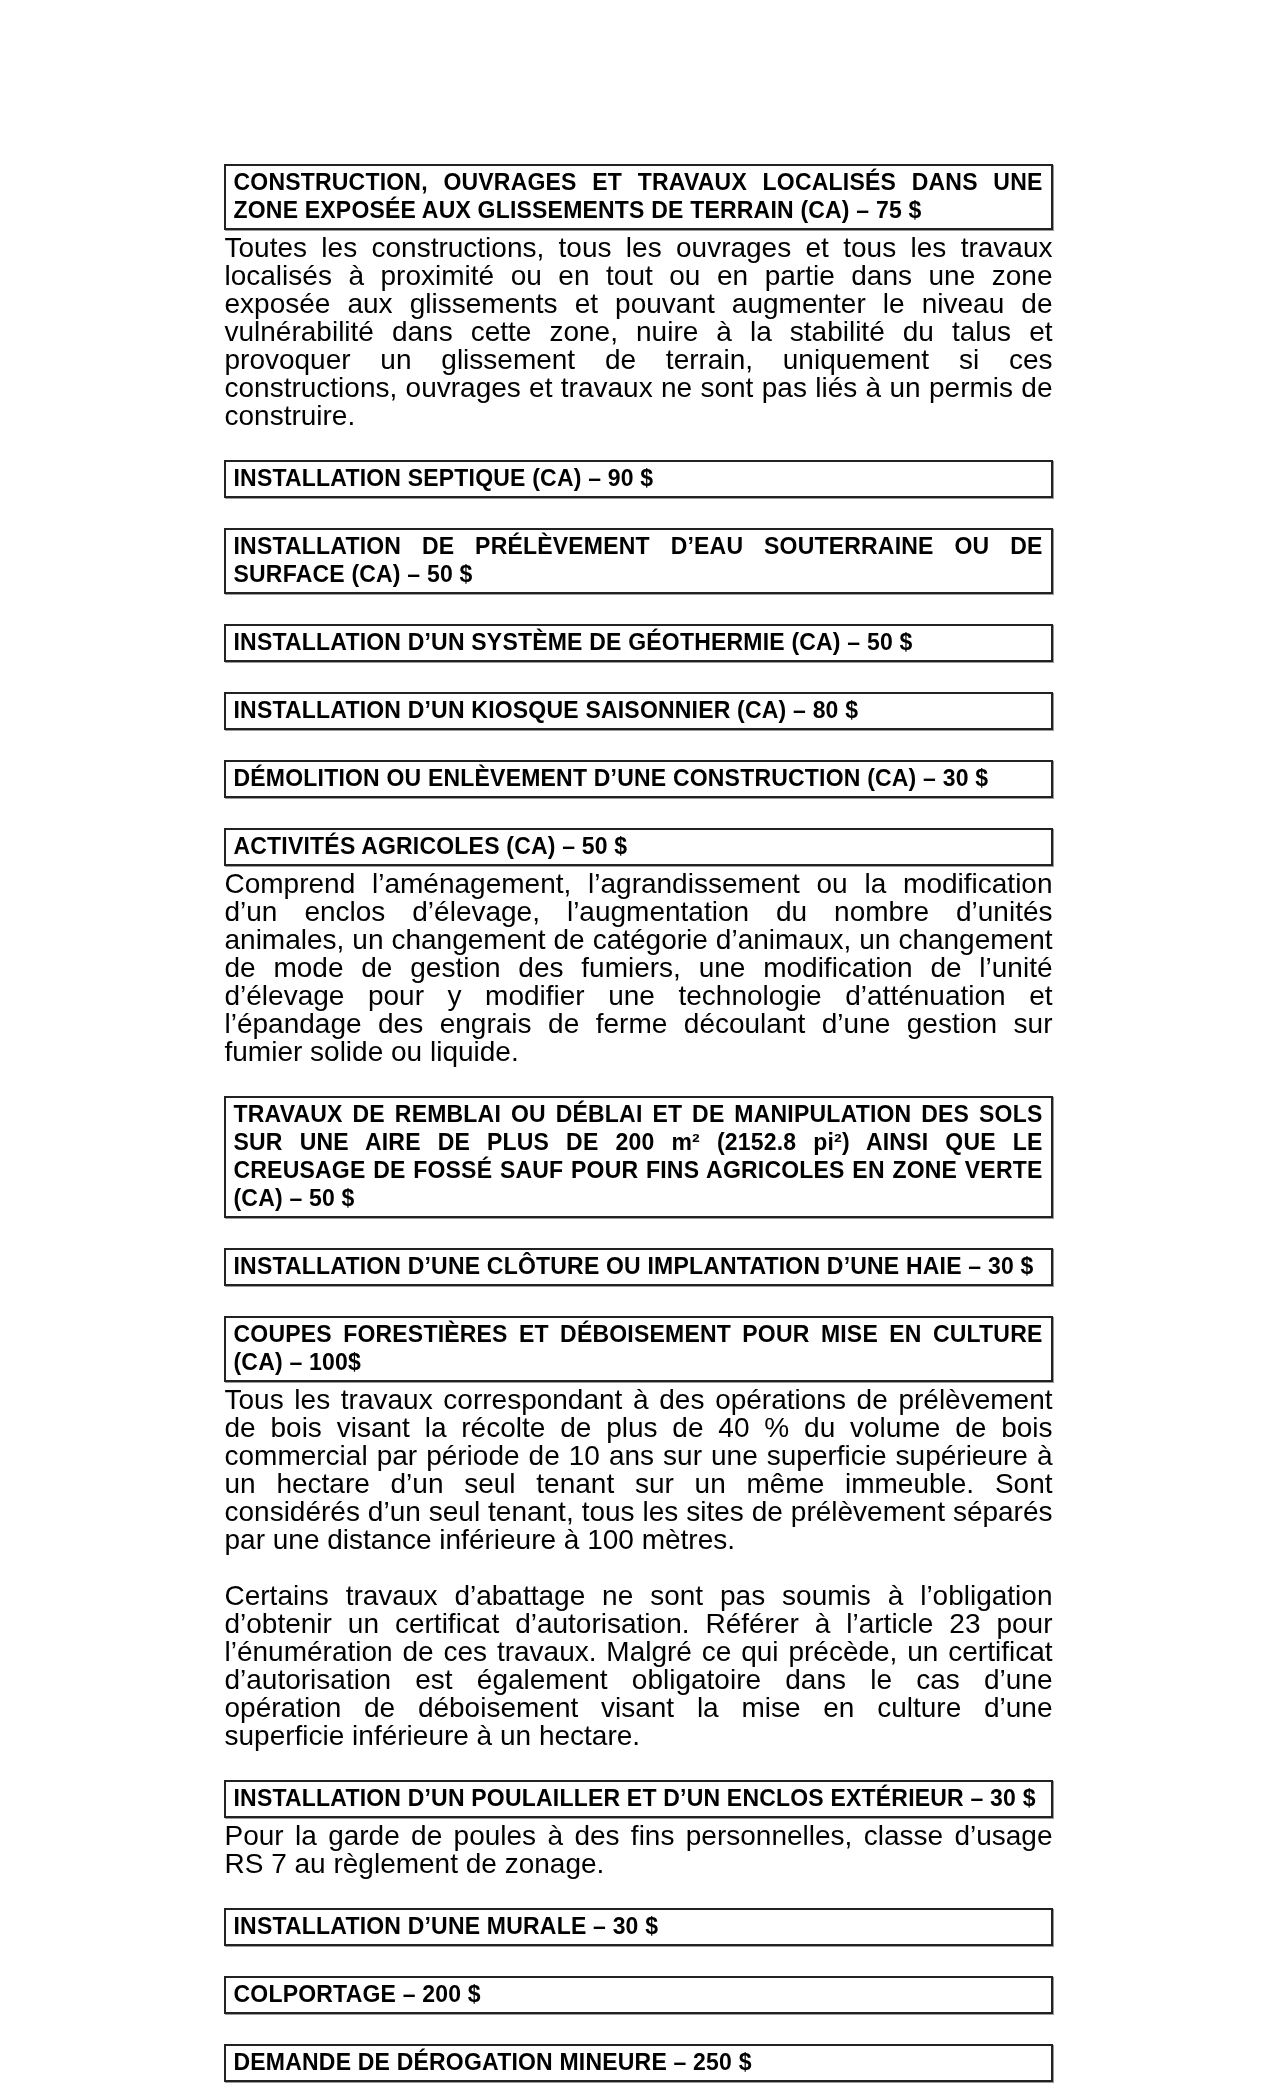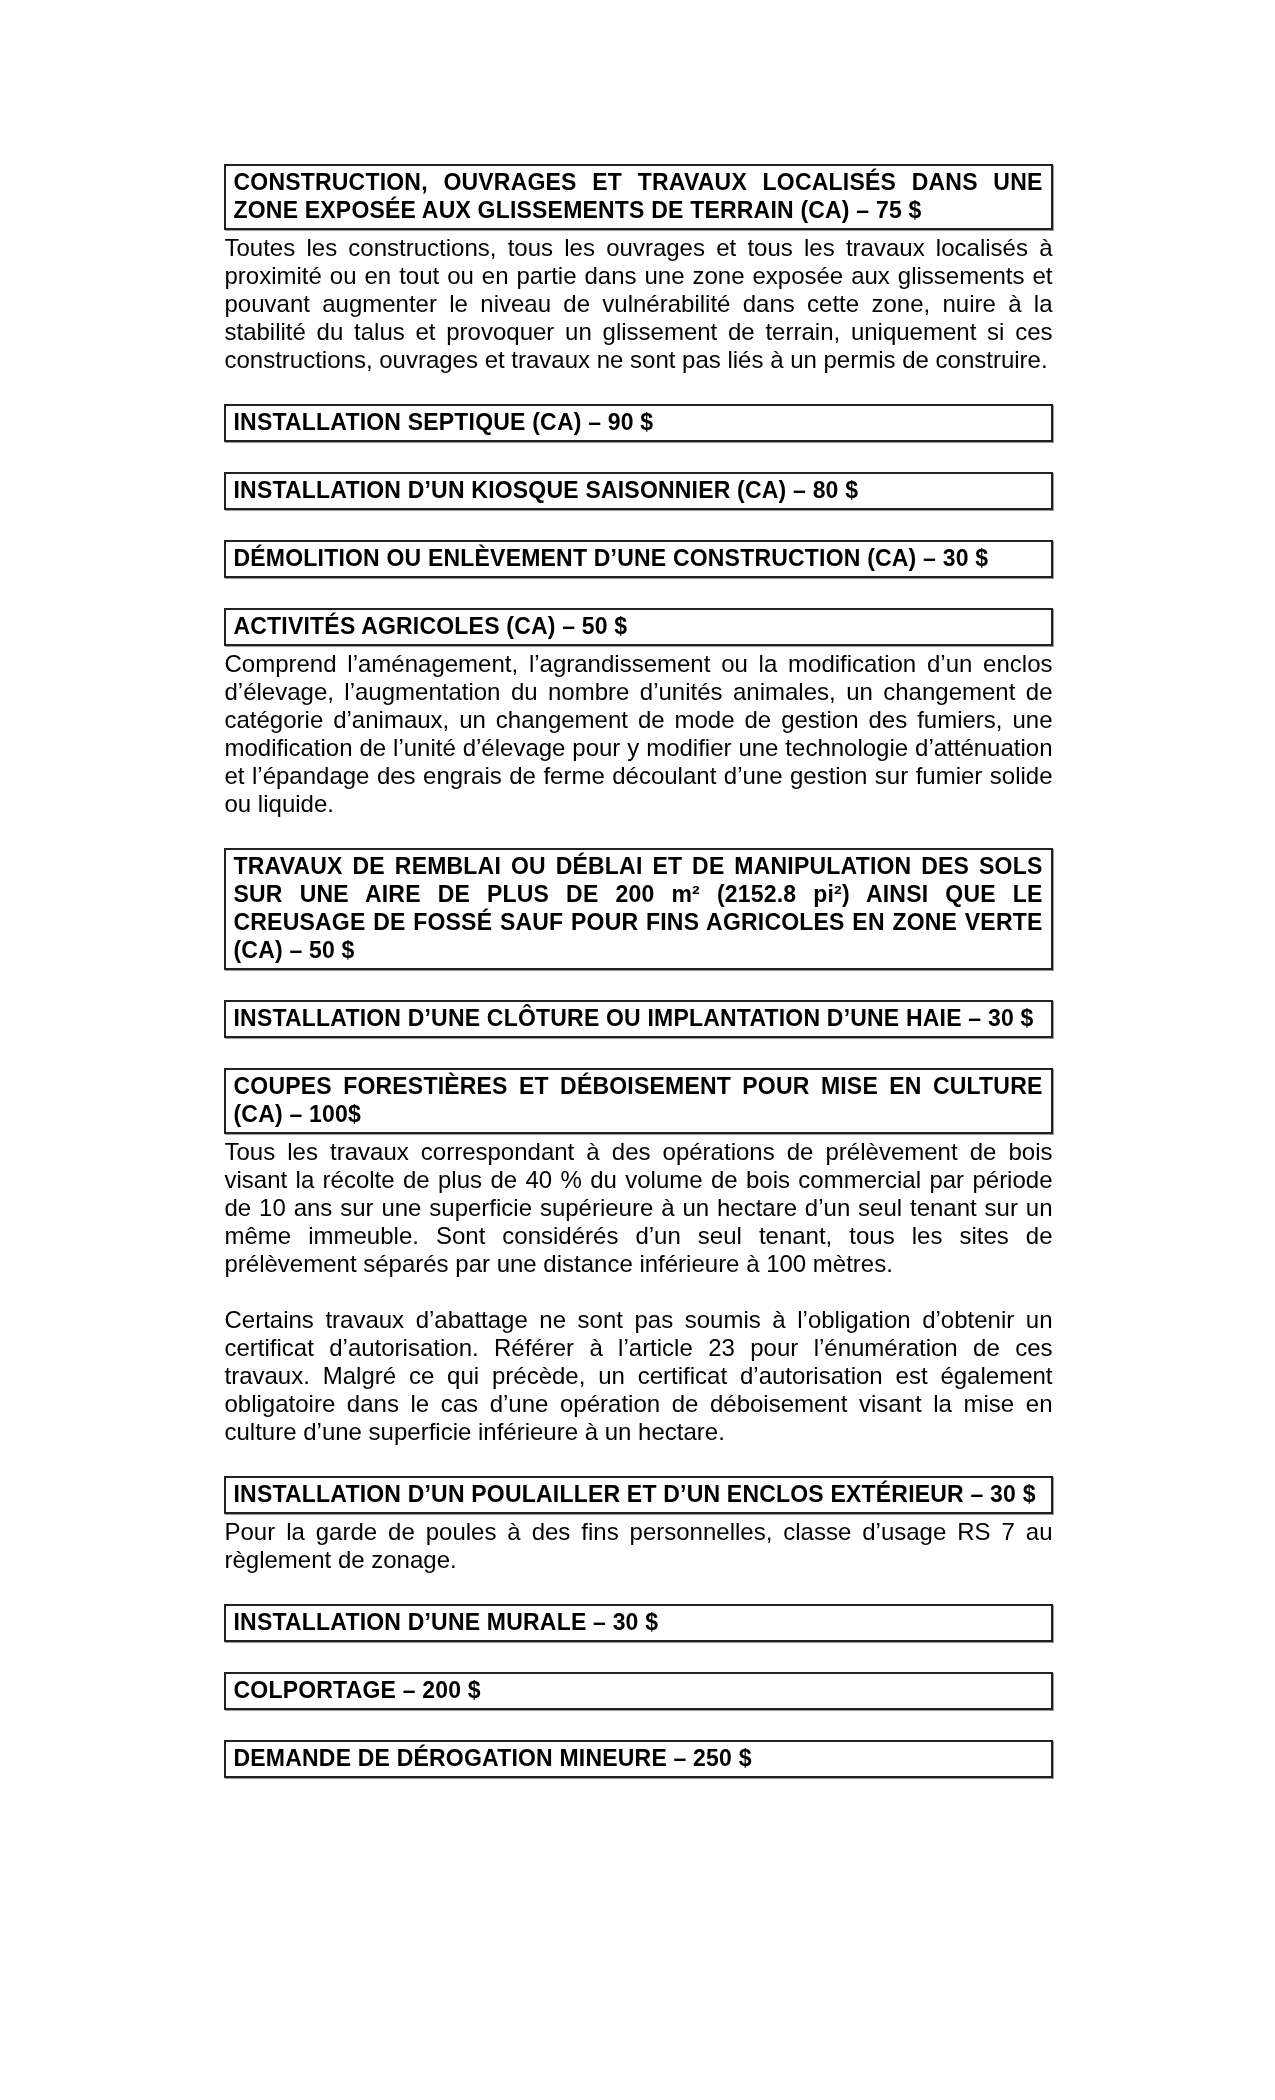--- a/index.html
+++ b/index.html
@@ -33,21 +33,21 @@
     margin: 0;
     font-size: 23px;
     font-weight: bold;
     line-height: 28px;
     text-align: justify;
     letter-spacing: 0.2px;
   }
   .body {
     margin: 4px 0 0 0;
     padding: 0 0 0 1px;
-    font-size: 24px;
+    font-size: 28px;
     font-weight: 400;
     line-height: 28px;
     text-align: justify;
   }
   .body + .body {
     margin-top: 28px;
   }
 </style>
 </head>
 <body>
@@ -60,21 +60,31 @@
     </div>
     <p class="body">Toutes les constructions, tous les ouvrages et tous les travaux localisés à proximité ou en tout ou en partie dans une zone exposée aux glissements et pouvant augmenter le niveau de vulnérabilité dans cette zone, nuire à la stabilité du talus et provoquer un glissement de terrain, uniquement si ces constructions, ouvrages et travaux ne sont pas liés à un permis de construire.</p>
   </section>
 
   <section class="sec">
     <div class="hbox">
       <h2 class="htext">INSTALLATION SEPTIQUE (CA) – 90 $</h2>
     </div>
   </section>
 
+  <section class="sec">
+    <div class="hbox">
+      <h2 class="htext">INSTALLATION DE PRÉLÈVEMENT D’EAU SOUTERRAINE OU DE SURFACE (CA) – 50 $</h2>
+    </div>
+  </section>
 
+  <section class="sec">
+    <div class="hbox">
+      <h2 class="htext">INSTALLATION D’UN SYSTÈME DE GÉOTHERMIE (CA) – 50 $</h2>
+    </div>
+  </section>
 
   <section class="sec">
     <div class="hbox">
       <h2 class="htext">INSTALLATION D’UN KIOSQUE SAISONNIER (CA) – 80 $</h2>
     </div>
   </section>
 
   <section class="sec">
     <div class="hbox">
       <h2 class="htext">DÉMOLITION OU ENLÈVEMENT D’UNE CONSTRUCTION (CA) – 30 $</h2>

